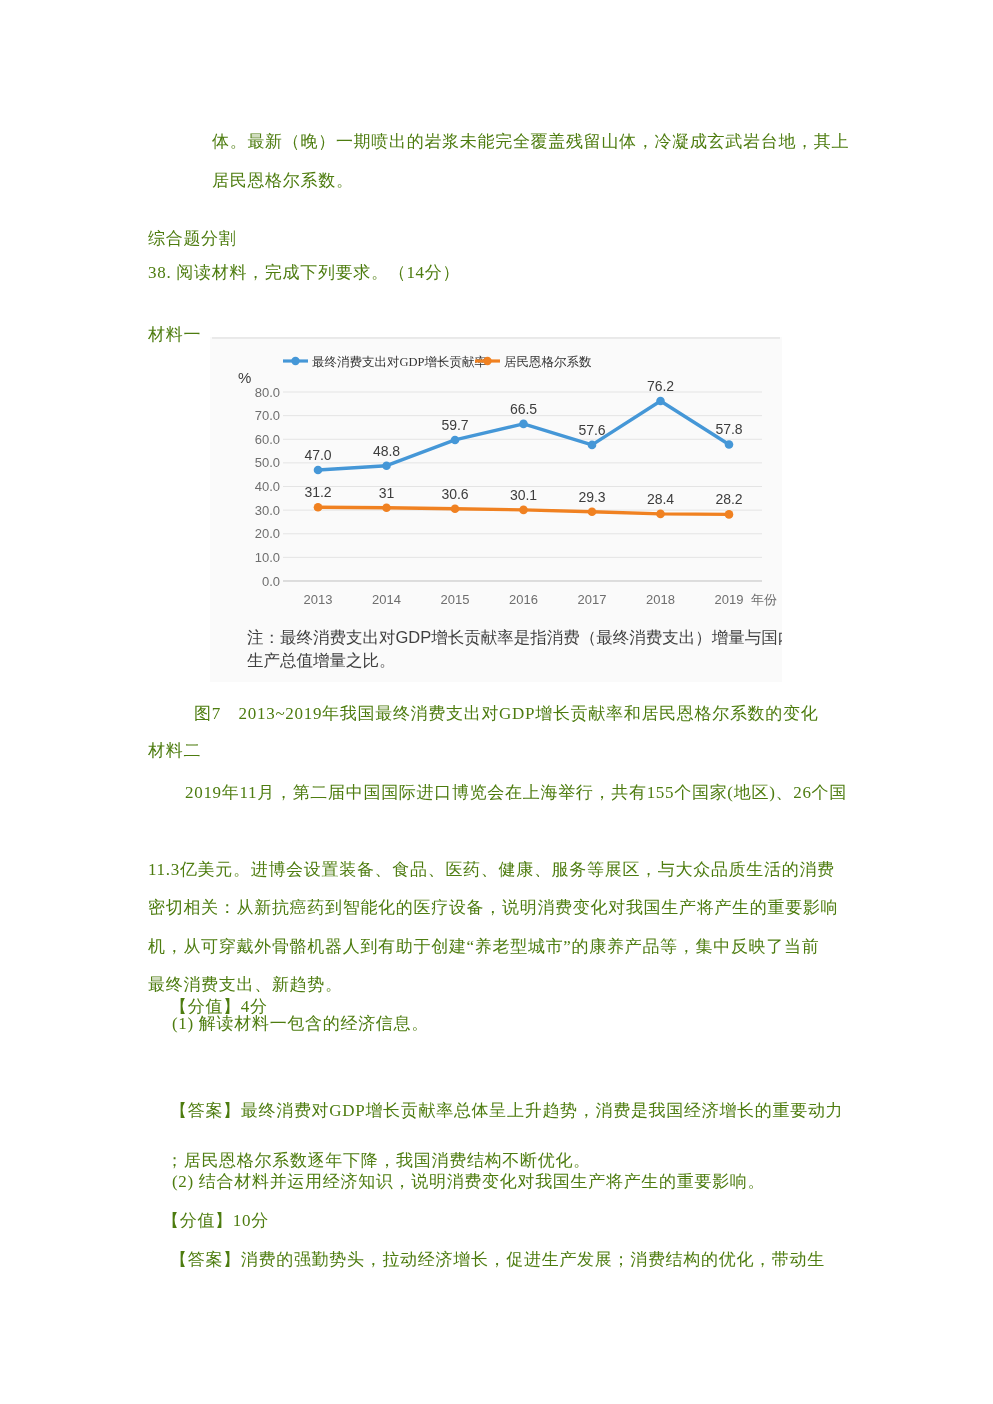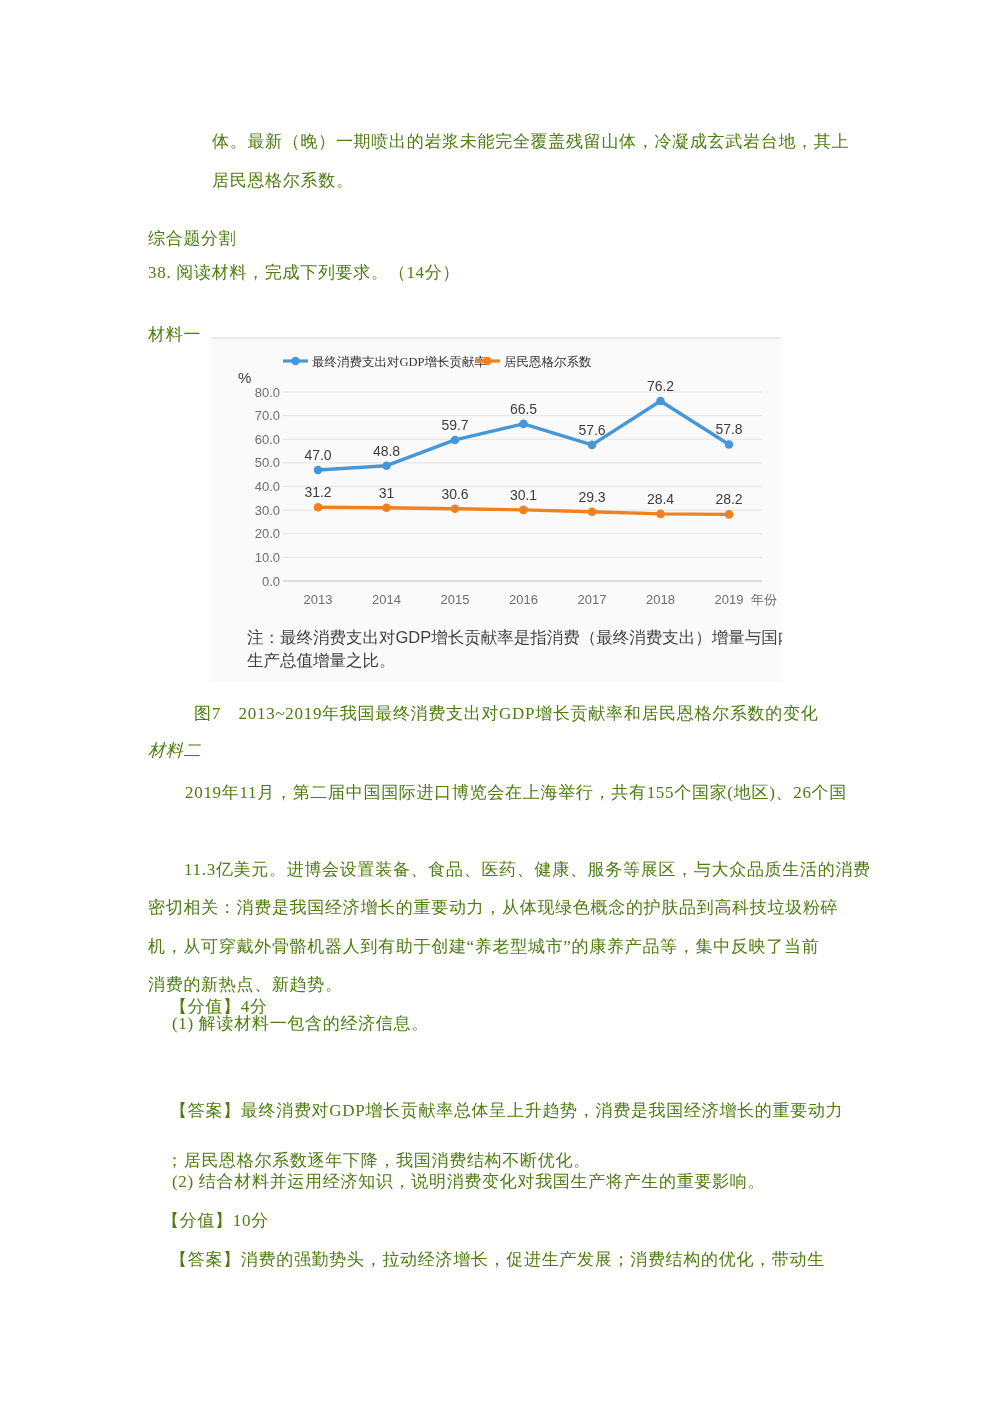--- a/index.html
+++ b/index.html
@@ -112,27 +112,27 @@
         <circle cx="450.5" cy="176.90500000000003" r="4.3" fill="#f08121"></circle>
         <text x="450.5" y="166.90500000000003" text-anchor="middle" class="dlabel">28.4</text>
         <circle cx="519" cy="177.3775" r="4.3" fill="#f08121"></circle>
         <text x="519" y="167.3775" text-anchor="middle" class="dlabel">28.2</text>
         <text x="37" y="306" class="note">注：最终消费支出对GDP增长贡献率是指消费（最终消费支出）增量与国内</text>
         <text x="37" y="329" class="note">生产总值增量之比。</text>
       </svg>
   </figure>
 
   <p class="doc-line" style="left:194px; top:703px;">图7　2013~2019年我国最终消费支出对GDP增长贡献率和居民恩格尔系数的变化</p>
-  <p class="doc-line" style="left:148px; top:740px;font-style:italic;">材料二</p>
+  <p class="doc-line" style="left:148px; top:740px;">材料二</p>
 
   <p class="doc-line" style="left:185px; top:782px;">2019年11月，第二届中国国际进口博览会在上海举行，共有155个国家(地区)、26个国</p>
-  <p class="doc-line" style="left:148px; top:859px;margin-left:36px;">11.3亿美元。进博会设置装备、食品、医药、健康、服务等展区，与大众品质生活的消费</p>
-  <p class="doc-line" style="left:148px; top:897px;">密切相关：消费是我国经济增长的重要动力，从体现绿色概念的护肤品到高科技垃圾粉碎</p>
+  <p class="doc-line" style="left:148px; top:859px;">11.3亿美元。进博会设置装备、食品、医药、健康、服务等展区，与大众品质生活的消费</p>
+  <p class="doc-line" style="left:148px; top:897px;">密切相关：从新抗癌药到智能化的医疗设备，说明消费变化对我国生产将产生的重要影响</p>
   <p class="doc-line" style="left:148px; top:936px;">机，从可穿戴外骨骼机器人到有助于创建“养老型城市”的康养产品等，集中反映了当前</p>
-  <p class="doc-line" style="left:148px; top:974px;">消费的新热点、新趋势。</p>
+  <p class="doc-line" style="left:148px; top:974px;">最终消费支出、新趋势。</p>
 
   <p class="doc-line" style="left:172px; top:1013px;">(1) 解读材料一包含的经济信息。</p>
   <p class="doc-line" style="left:170px; top:996px;">【分值】4分</p>
   <p class="doc-line" style="left:170px; top:1100px;">【答案】最终消费对GDP增长贡献率总体呈上升趋势，消费是我国经济增长的重要动力</p>
   <p class="doc-line" style="left:166px; top:1130px;margin-top:20px;">；居民恩格尔系数逐年下降，我国消费结构不断优化。</p>
 
   <p class="doc-line" style="left:172px; top:1171px;">(2) 结合材料并运用经济知识，说明消费变化对我国生产将产生的重要影响。</p>
   <p class="doc-line" style="left:162px; top:1210px;">【分值】10分</p>
   <p class="doc-line" style="left:170px; top:1249px;">【答案】消费的强勤势头，拉动经济增长，促进生产发展；消费结构的优化，带动生</p>
 

